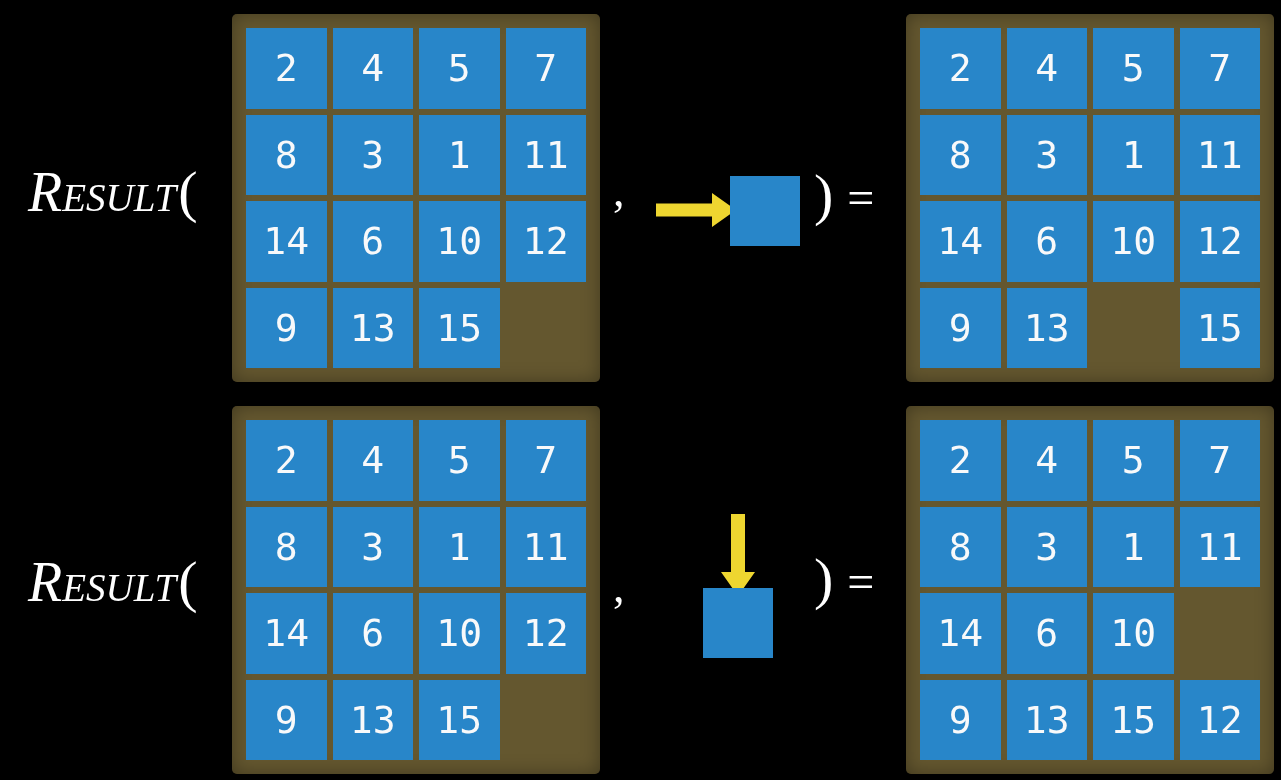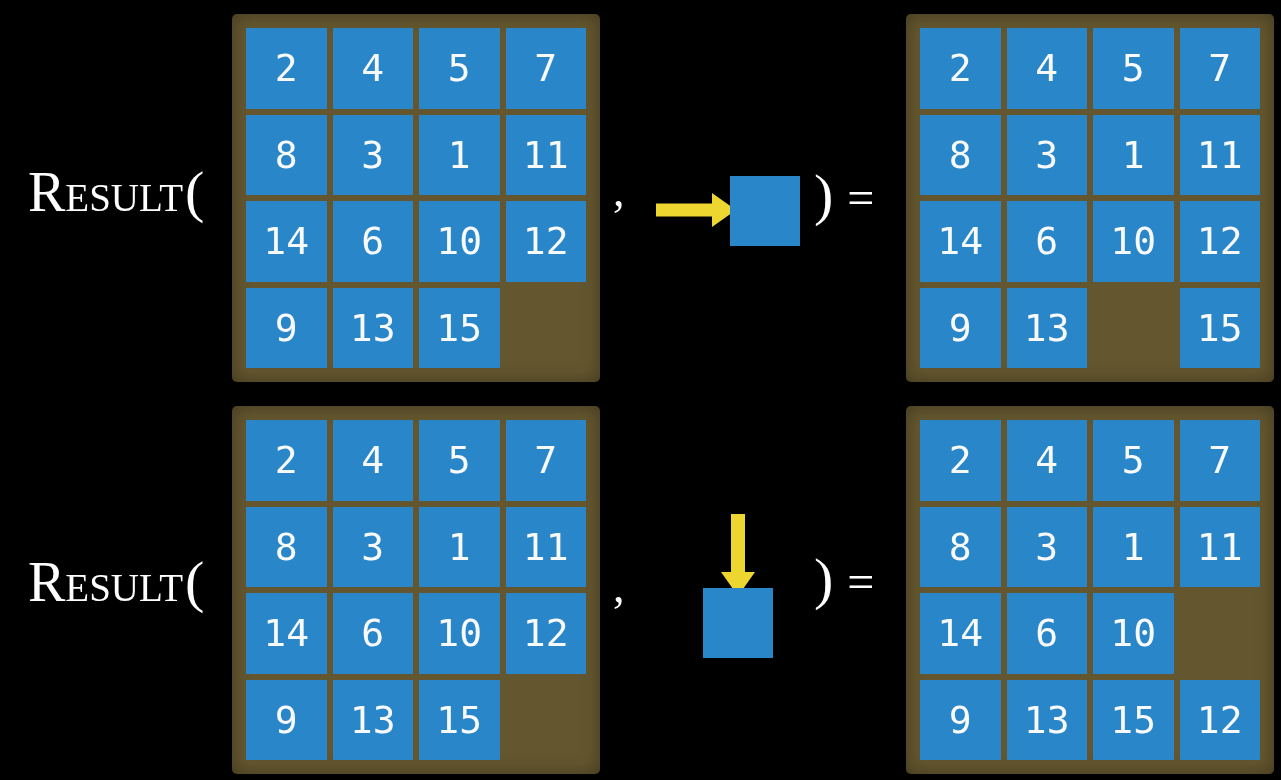--- a/index.html
+++ b/index.html
@@ -25,21 +25,21 @@
     font-family:"DejaVu Sans Mono", monospace;
     font-size:38px;line-height:1;
   }
   .tile:empty{background:transparent;}
   .pos-a{left:232px;top:14px;}
   .pos-b{left:906px;top:14px;}
   .pos-c{left:232px;top:406px;}
   .pos-d{left:906px;top:406px;}
   
   .func-label{position:absolute;white-space:nowrap;line-height:1;}
-  .fname{font-variant:small-caps;font-size:56px;}
+  .fname{font-variant:small-caps;font-size:56px;font-style:italic;}
   .big-paren{font-size:58px;margin-left:2px;font-weight:400;}
   .pos-label-1{left:28px;top:163px;}
   .pos-label-2{left:28px;top:553px;}
   .comma{position:absolute;font-size:46px;line-height:1;}
   .pos-comma-1{left:613px;top:168px;}
   .pos-comma-2{left:613px;top:564px;}
   .close-group{position:absolute;white-space:nowrap;line-height:1;}
   .close-group .equals{font-size:48px;margin-left:14px;}
   .pos-close-1{left:812px;top:166px;}
   .pos-close-2{left:812px;top:550px;}

